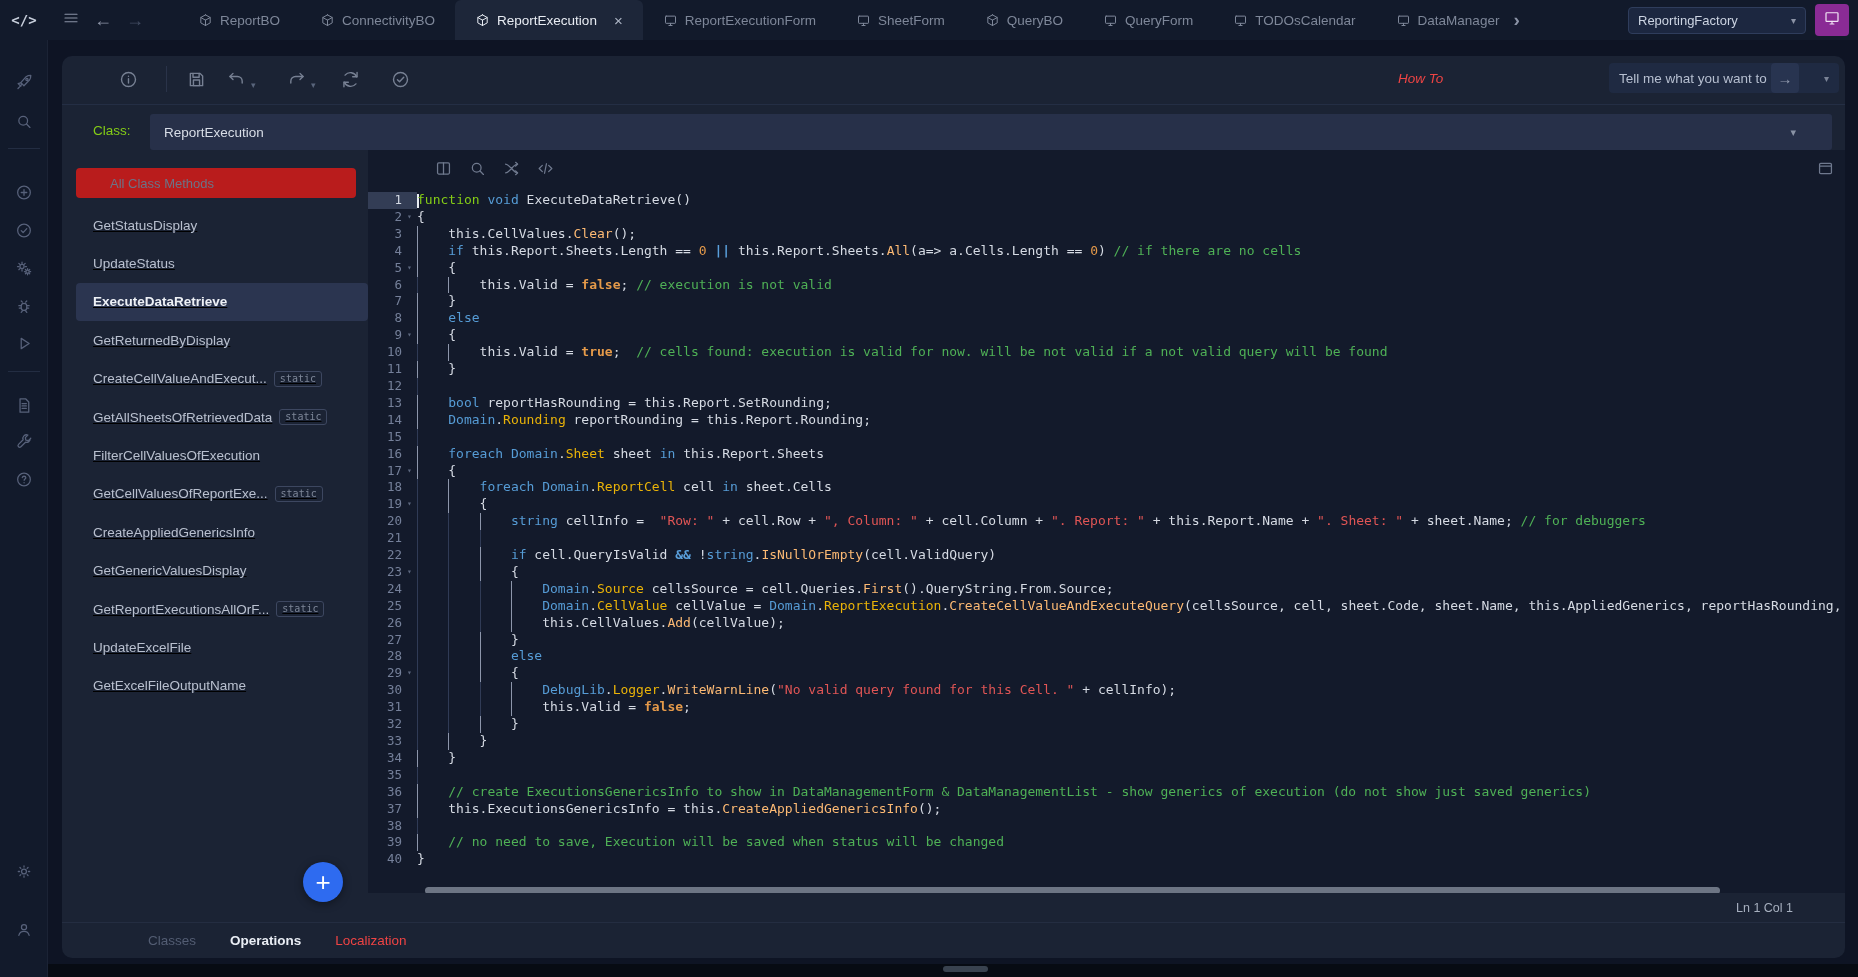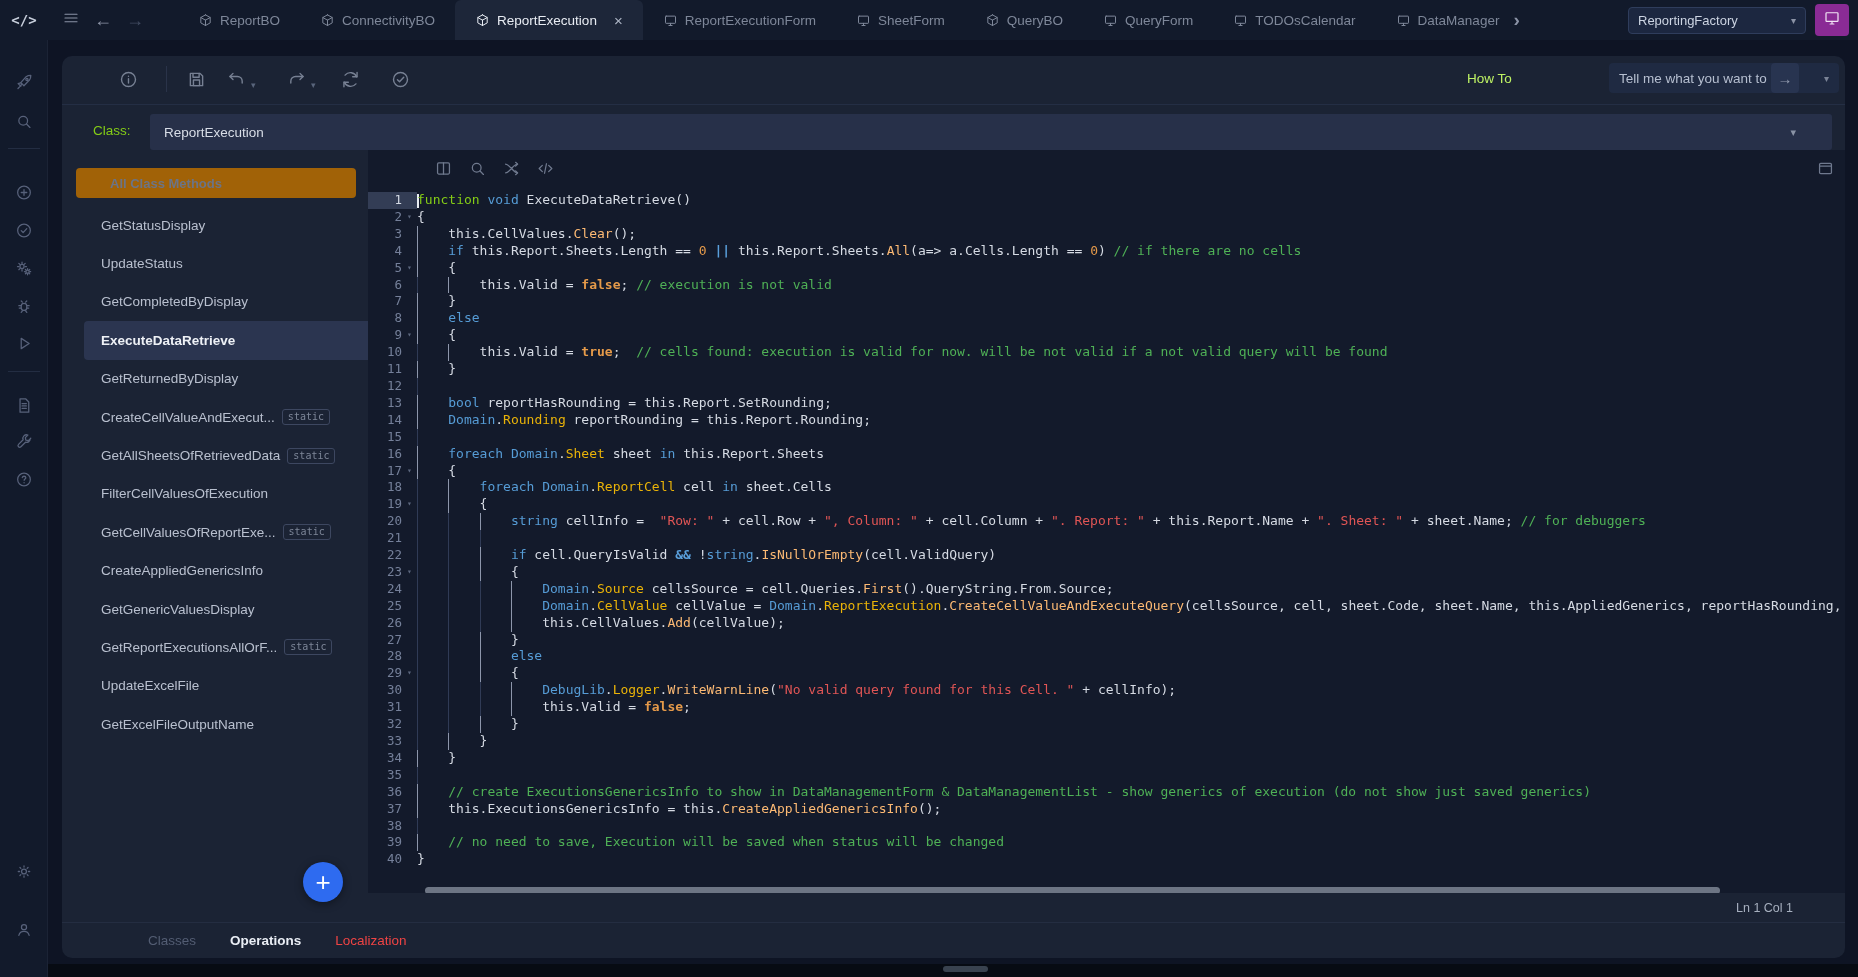--- a/index.html
+++ b/index.html
@@ -39,42 +39,42 @@
 
   
   .card{position:absolute;left:62px;top:56px;width:1783px;height:902px;background:#1b2334;
     border-radius:10px;overflow:hidden;}
 
   
   .tbi{position:absolute;color:#778093;width:21px;height:21px;top:13px;}
   .tbi svg{width:21px;height:21px;display:block;}
   .tb-divider{position:absolute;left:104px;top:10px;width:1px;height:26px;background:#2a3349;}
   .tb-caret{position:absolute;top:24px;color:#59647b;font-size:9px;}
-  .howto-label{position:absolute;left:1405px;top:15px;color:#bef264;font-size:13.5px;}
+  .howto-label{position:absolute;left:1336px;top:15px;color:#ef4444;font-size:13.5px;font-style:italic;}
   .howto-select{position:absolute;left:1547px;top:7px;width:230px;height:30px;background:#1f2a42;
     border-radius:4px;display:flex;align-items:center;padding:0 10px;color:#b6bfd0;font-size:13.5px;}
   .howto-select .car{margin-left:auto;color:#7a8396;font-size:10px;}
   .howto-go{position:absolute;left:1709px;top:7px;width:28px;height:30px;background:#283450;
     border-radius:4px;display:flex;align-items:center;justify-content:center;color:#939cb0;font-size:15px;}
   .row-div{position:absolute;left:0;top:48px;width:100%;height:1px;background:#242e44;}
 
   
   .class-label{position:absolute;left:31px;top:67px;color:#84cc16;font-size:13.5px;}
   .class-select{position:absolute;left:88px;top:58px;width:1682px;height:36px;background:#273049;
     border-radius:3px;display:flex;align-items:center;padding:0 14px;color:#d8dde7;font-size:13.5px;}
   .class-select .car{margin-left:auto;color:#8a93a5;font-size:11px;margin-right:22px;}
 
   
   .mpanel{position:absolute;left:14px;top:94px;width:292px;height:743px;}
-  .msearch{position:absolute;left:0;top:18px;width:280px;height:30px;background:#a16207;border:none;
-    border-radius:4px;color:#c6cddb;font-size:13px;padding:0 10px 0 34px;outline:none;font-weight:bold;}
+  .msearch{position:absolute;left:0;top:18px;width:280px;height:30px;background:#b91c1c;border:none;
+    border-radius:4px;color:#c6cddb;font-size:13px;padding:0 10px 0 34px;outline:none;}
   .msearch::placeholder{color:#6b7487;}
   .msearch-ic{position:absolute;left:10px;top:25px;width:16px;height:16px;color:#6b7487;pointer-events:none;}
   .msearch-ic svg{width:16px;height:16px;display:block;}
-  .mlist{position:absolute;left:8px;top:56px;width:292px;}
+  .mlist{position:absolute;left:0;top:56px;width:292px;text-decoration:underline;}
   .mitem{height:38.4px;display:flex;align-items:center;padding:0 10px 0 17px;color:#b9c0cf;
     font-size:13.5px;border-radius:4px;white-space:nowrap;}
   .mitem.sel{background:#2b3550;color:#eef1f6;font-weight:bold;}
   .mbadge{margin-left:7px;font-family:"DejaVu Sans Mono",monospace;font-size:10px;color:#7d8698;
     border:1px solid #3d4760;border-radius:3px;padding:1px 5px;line-height:1.2;}
   .addbtn{position:absolute;left:241px;top:806px;width:40px;height:40px;border-radius:50%;
     background:#2e6bf0;color:#fff;display:flex;align-items:center;justify-content:center;
     font-size:26px;font-weight:300;box-shadow:0 2px 8px rgba(0,0,0,.4);}
 
   
@@ -378,23 +378,20 @@
         </svg>
     </span>
     <input class="msearch" placeholder="All Class Methods" style="">
     <div class="mlist" id="mlist">
         <div class="mitem">
           <span>GetStatusDisplay</span>
         </div>
         <div class="mitem">
           <span>UpdateStatus</span>
         </div>
-        <div class="mitem">
-          <span>GetCompletedByDisplay</span>
-        </div>
         <div class="mitem sel">
           <span>ExecuteDataRetrieve</span>
         </div>
         <div class="mitem">
           <span>GetReturnedByDisplay</span>
         </div>
         <div class="mitem">
           <span>CreateCellValueAndExecut...</span>
           <span class="mbadge">static</span>
         </div>

